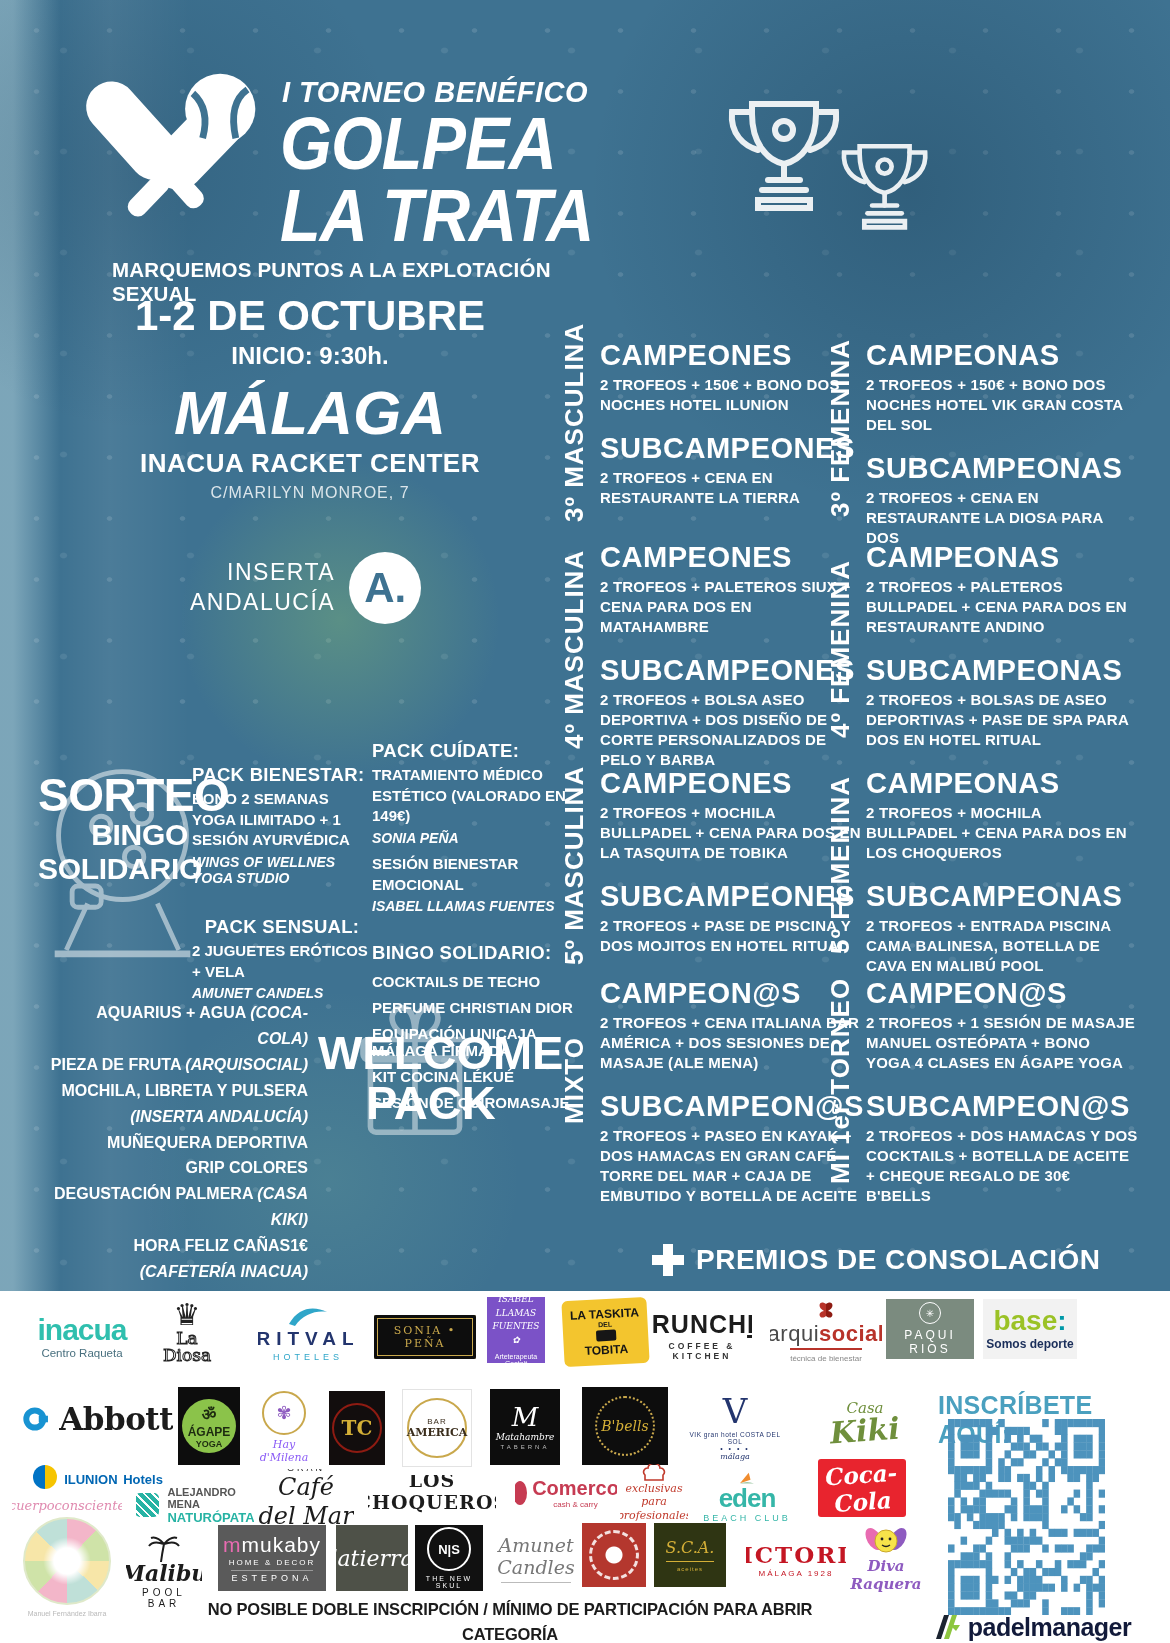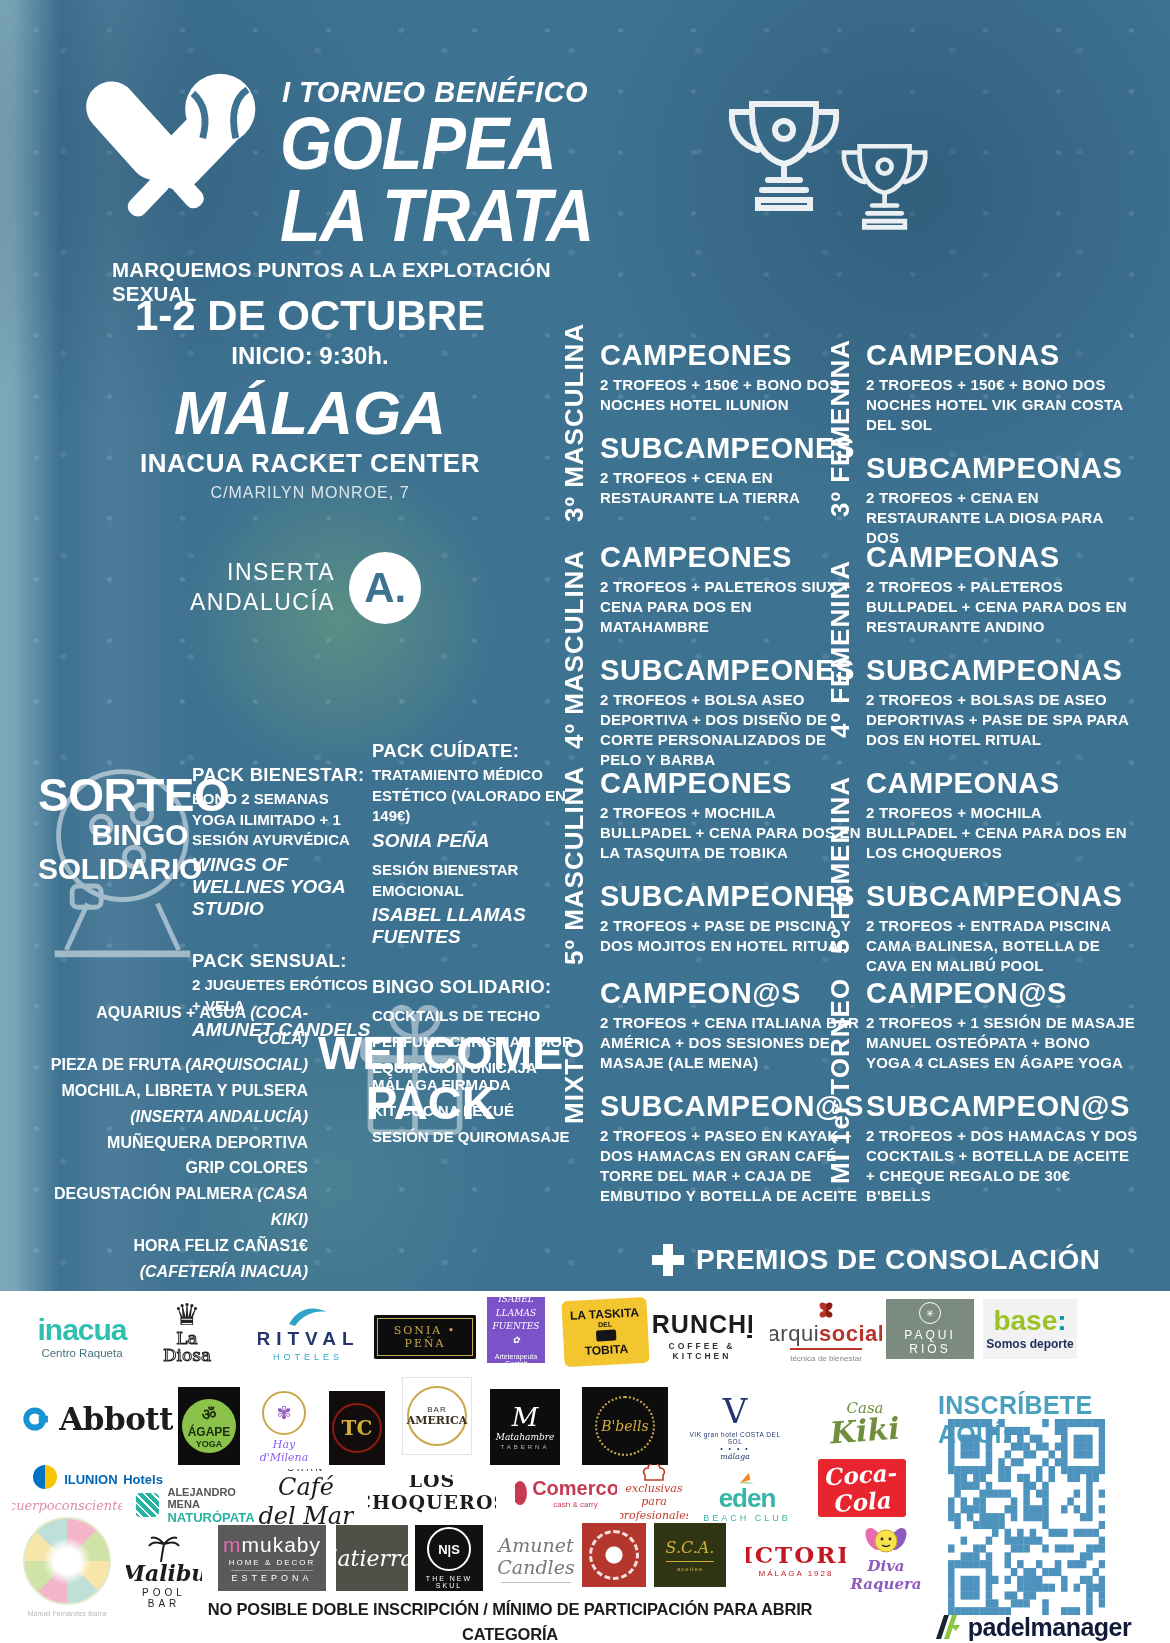--- a/index.html
+++ b/index.html
@@ -41,21 +41,21 @@
   .cat-body{flex:1;padding-left:8px;}
   .cat-h{font-size:30px;font-weight:bold;letter-spacing:.5px;transform:scaleX(.97);transform-origin:left;}
   .cat-h.sub{margin-top:16px;}
   .cat-d{font-size:15px;font-weight:bold;line-height:1.33;margin-top:3px;letter-spacing:.2px;}
 
   
   .sorteo-title{font-size:46px;font-weight:bold;line-height:1;letter-spacing:-.5px;}
   .sorteo-sub{font-size:30px;font-weight:bold;line-height:1.12;letter-spacing:-.3px;}
   .pack-h{font-size:18.5px;font-weight:bold;letter-spacing:.3px;}
   .pack-b{font-size:15px;font-weight:bold;line-height:1.38;margin-top:3px;}
-  .pack-i{font-size:19px;font-style:italic;font-weight:bold;margin-top:3px;}
+  .pack-i{font-size:14px;font-style:italic;font-weight:bold;margin-top:3px;}
   .bingo-li{font-size:15px;font-weight:bold;margin-top:9px;}
 
   
   .welcome-list{list-style:none;margin:0;padding:0;text-align:right;font-size:16px;font-weight:bold;line-height:1.62;}
   .welcome-list i{font-style:italic;}
   .welcome-t{font-size:47px;font-weight:bold;line-height:1.06;letter-spacing:0;}
   .plus{position:relative;width:32px;height:32px;flex:0 0 32px;}
   .plus:before,.plus:after{content:"";position:absolute;background:#fff;}
   .plus:before{left:11px;top:0;width:10px;height:32px;}
   .plus:after{left:0;top:11px;width:32px;height:10px;}
@@ -339,21 +339,21 @@
     <div class="abs" style="left:38px;top:772px;width:150px;text-align:right;">
       <div class="sorteo-title">SORTEO</div>
       <div class="sorteo-sub">BINGO</div>
       <div class="sorteo-sub">SOLIDARIO</div>
     </div>
 
     <div class="abs" style="left:192px;top:764px;width:180px;">
       <div class="pack-h">PACK BIENESTAR:</div>
       <div class="pack-b">BONO 2 SEMANAS YOGA ILIMITADO + 1 SESIÓN AYURVÉDICA</div>
       <div class="pack-i">WINGS OF WELLNES YOGA STUDIO</div>
-      <div class="pack-h" style="margin-top:30px;">PACK SENSUAL:</div>
+      <div class="pack-h" style="margin-top:30px;text-align:center;">PACK SENSUAL:</div>
       <div class="pack-b">2 JUGUETES ERÓTICOS + VELA</div>
       <div class="pack-i">AMUNET CANDELS</div>
     </div>
 
     <div class="abs" style="left:372px;top:740px;width:218px;">
       <div class="pack-h">PACK CUÍDATE:</div>
       <div class="pack-b">TRATAMIENTO MÉDICO ESTÉTICO (VALORADO EN 149€)</div>
       <div class="pack-i">SONIA PEÑA</div>
       <div class="pack-b" style="margin-top:8px;">SESIÓN BIENESTAR EMOCIONAL</div>
       <div class="pack-i">ISABEL LLAMAS FUENTES</div>
@@ -469,21 +469,21 @@
       <div class="milena-ring">
           <span>✾</span>
         </div>
       <div class="milena-t script">Hay d'Milena</div>
     </div>
     <div class="logo tc" style="left:329px;top:100px;width:56px;height:74px;">
       <div class="tc-ring">
           <span>TC</span>
         </div>
     </div>
-    <div class="logo america" style="left:402px;top:86px;width:68px;height:76px;text-align:center;">
+    <div class="logo america" style="left:402px;top:98px;width:68px;height:76px;text-align:center;">
       <div class="america-ring">
         <div class="b1">BAR</div>
         <div class="b2">AMERICA</div>
       </div>
     </div>
     <div class="logo mata" style="left:490px;top:98px;width:70px;height:76px;">
       <div class="mata-m">M</div>
       <div class="mata-n">Matahambre</div>
       <div class="mata-s">TABERNA</div>
     </div>

